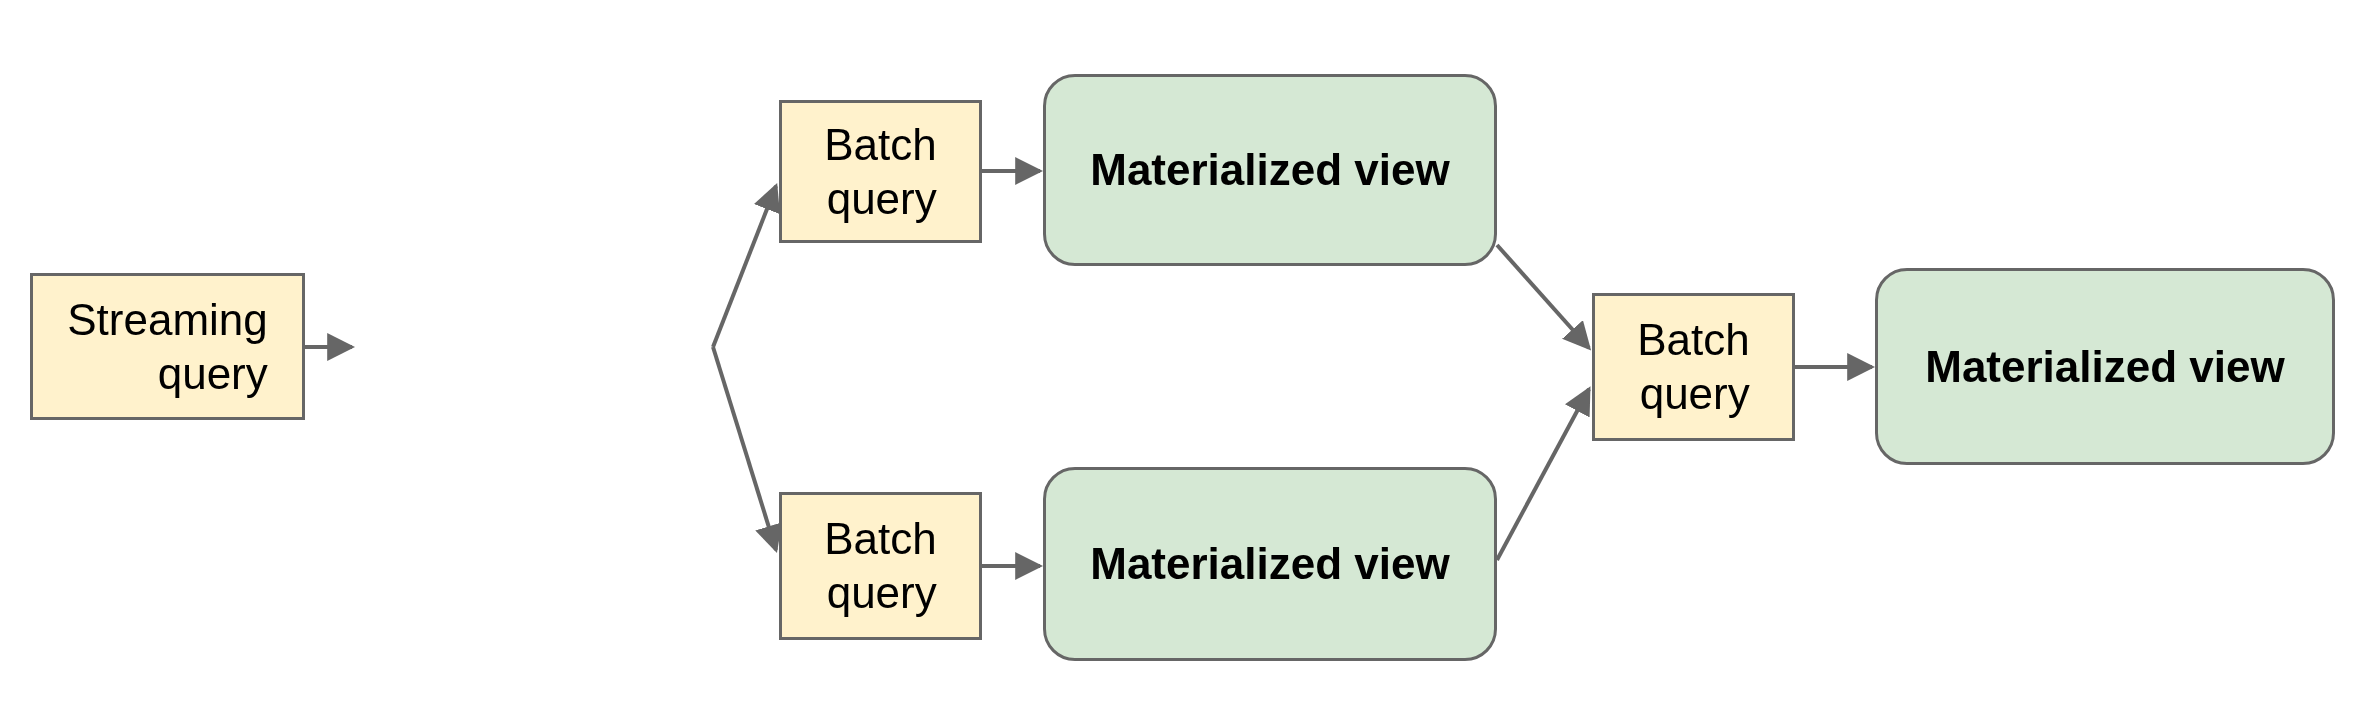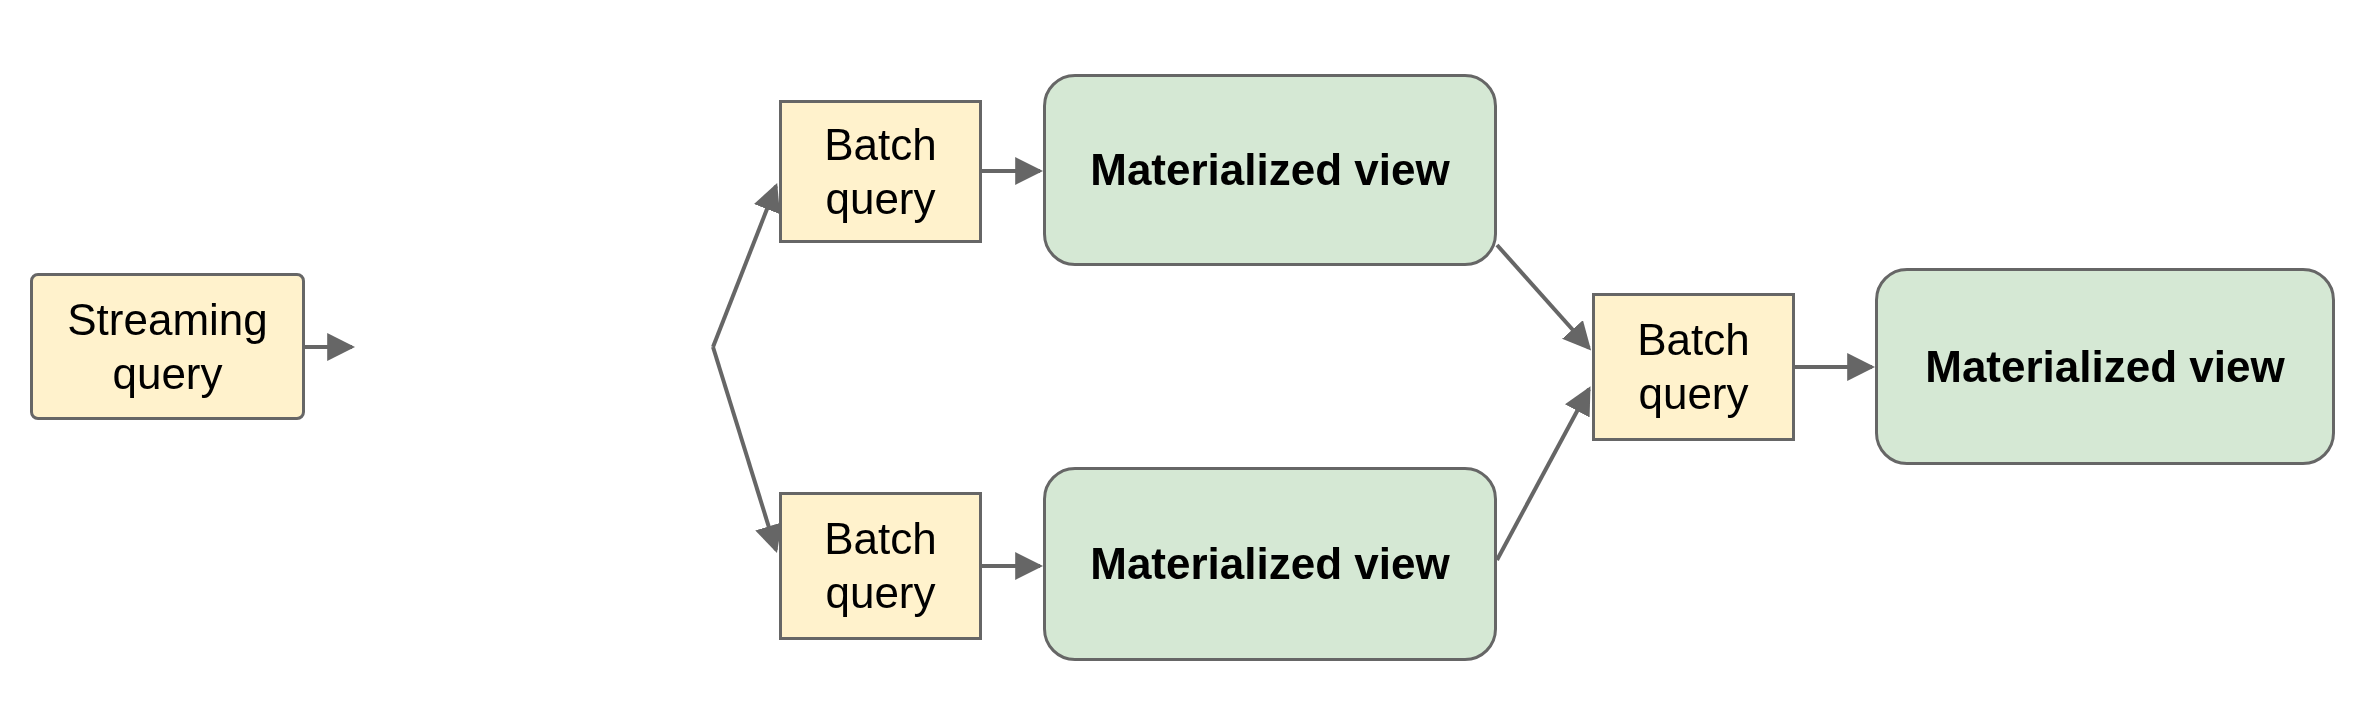--- a/index.html
+++ b/index.html
@@ -36,20 +36,21 @@
     text-align: center;
     color: #000000;
     line-height: 1.22;
     border-style: solid;
     border-width: 3px;
     white-space: pre-line;
   }
   .node-process {
     
     border-radius: 0;
+    text-align: right;
   }
   .node-store {
     
     border-radius: 32px;
     font-weight: bold;
   }
   .node-label {
     display: block;
     white-space: pre-line;
   }
@@ -70,21 +71,21 @@
         <polyline points="713,347 776,186" fill="none" stroke="#666666" stroke-width="4" stroke-linejoin="round" stroke-linecap="butt" marker-end="url(#arrowhead)"></polyline>
         <polyline points="713,347 776,550" fill="none" stroke="#666666" stroke-width="4" stroke-linejoin="round" stroke-linecap="butt" marker-end="url(#arrowhead)"></polyline>
         <polyline points="982,171 1040,171" fill="none" stroke="#666666" stroke-width="4" stroke-linejoin="round" stroke-linecap="butt" marker-end="url(#arrowhead)"></polyline>
         <polyline points="982,566 1040,566" fill="none" stroke="#666666" stroke-width="4" stroke-linejoin="round" stroke-linecap="butt" marker-end="url(#arrowhead)"></polyline>
         <polyline points="1497,245 1589,348" fill="none" stroke="#666666" stroke-width="4" stroke-linejoin="round" stroke-linecap="butt" marker-end="url(#arrowhead)"></polyline>
         <polyline points="1497,560 1589,389" fill="none" stroke="#666666" stroke-width="4" stroke-linejoin="round" stroke-linecap="butt" marker-end="url(#arrowhead)"></polyline>
         <polyline points="1795,367 1872,367" fill="none" stroke="#666666" stroke-width="4" stroke-linejoin="round" stroke-linecap="butt" marker-end="url(#arrowhead)"></polyline>
       </g>
   </svg>
 
-  <div class="node node-process" style="left: 30px; top: 273px; width: 275px; height: 147px; background: rgb(255, 242, 204); border-color: rgb(102, 102, 102); font-size: 44px; color: rgb(0, 0, 0); border-radius: 8px;">
+  <div class="node node-process" style="left: 30px; top: 273px; width: 275px; height: 147px; background: rgb(255, 242, 204); border-color: rgb(102, 102, 102); font-size: 44px; color: rgb(0, 0, 0); border-radius: 0px;">
     <span class="node-label">Streaming
 query</span>
   </div>
 
 
   <div class="node node-process" style="left: 779px; top: 100px; width: 203px; height: 143px; background: rgb(255, 242, 204); border-color: rgb(102, 102, 102); font-size: 44px; color: rgb(0, 0, 0); border-radius: 0px;">
     <span class="node-label">Batch
 query</span>
   </div>
 

